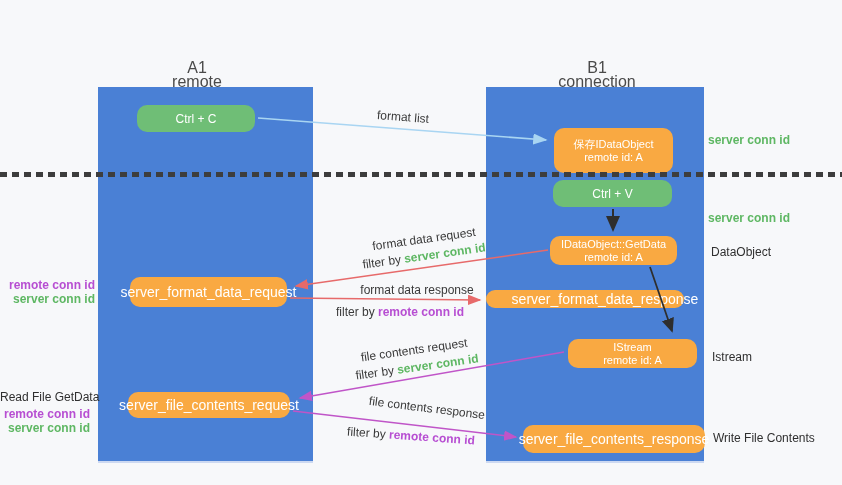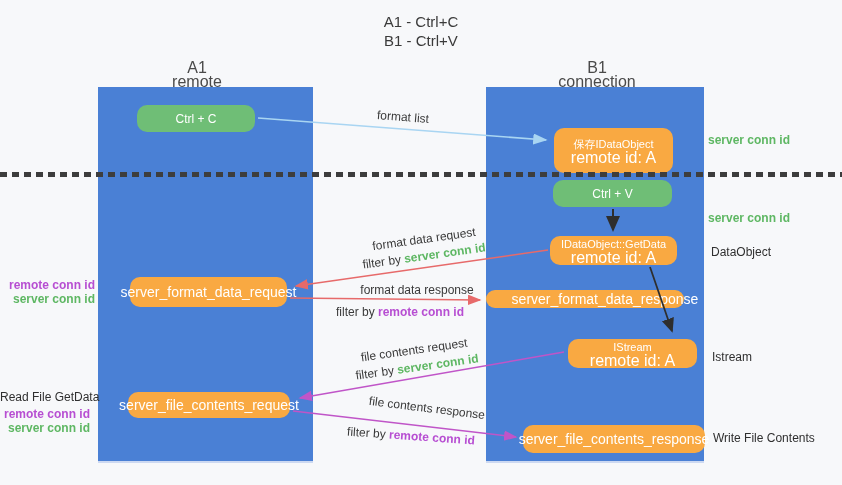--- a/index.html
+++ b/index.html
@@ -21,21 +21,21 @@
   .abs{position:absolute;}
   .title{left:0;top:12px;width:842px;text-align:center;font-size:15px;line-height:19px;color:var(--ink);}
   .lane-header{text-align:center;font-size:16px;line-height:14px;color:#4a4a4a;}
   .lane{background:var(--lane);border-bottom:2px solid #cdd9f1;z-index:1;}
 
   .node{z-index:2;display:flex;flex-direction:column;align-items:center;justify-content:center;
         color:#fff;text-align:center;border-radius:10px;white-space:nowrap;}
   .node.green{background:var(--green-box);font-size:12px;}
   .node.orange{background:var(--orange-box);}
   .node .l1{font-size:11px;line-height:13px;}
-  .node .l2{font-size:16px;line-height:13px;}
+  .node .l2{font-size:11px;line-height:13px;}
   .node.single{font-size:14px;}
 
   .dashline{left:0;top:172px;width:842px;height:5px;z-index:3;
             background:repeating-linear-gradient(90deg,#3d3d3d 0 7px,transparent 7px 12px);}
 
   svg.arrows{position:absolute;left:0;top:0;z-index:4;pointer-events:none;}
 
   .edge-label{z-index:5;font-size:12px;color:var(--ink);white-space:nowrap;
               transform:translate(-50%,-50%);transform-origin:center;}
   .key-green{color:var(--green-text);font-weight:bold;}
@@ -44,24 +44,20 @@
   .side-label{z-index:5;font-size:12px;white-space:nowrap;color:#2f2f2f;}
   .side-label.green{color:var(--green-text);font-weight:bold;}
   .side-label.purple{color:var(--purple-text);font-weight:bold;}
   .left-col{text-align:right;}
 </style>
 </head>
 <body>
 
 <div id="canvas">
 
-  <div class="abs title">
-    <div>A1 - Ctrl+C</div>
-    <div>B1 - Ctrl+V</div>
-  </div>
 
   <div class="abs lane-header" style="left:127px;top:61px;width:140px;">
     <div>A1</div>
     <div>remote</div>
   </div>
   <div class="abs lane-header" style="left:527px;top:61px;width:140px;">
     <div>B1</div>
     <div>connection</div>
   </div>
 

